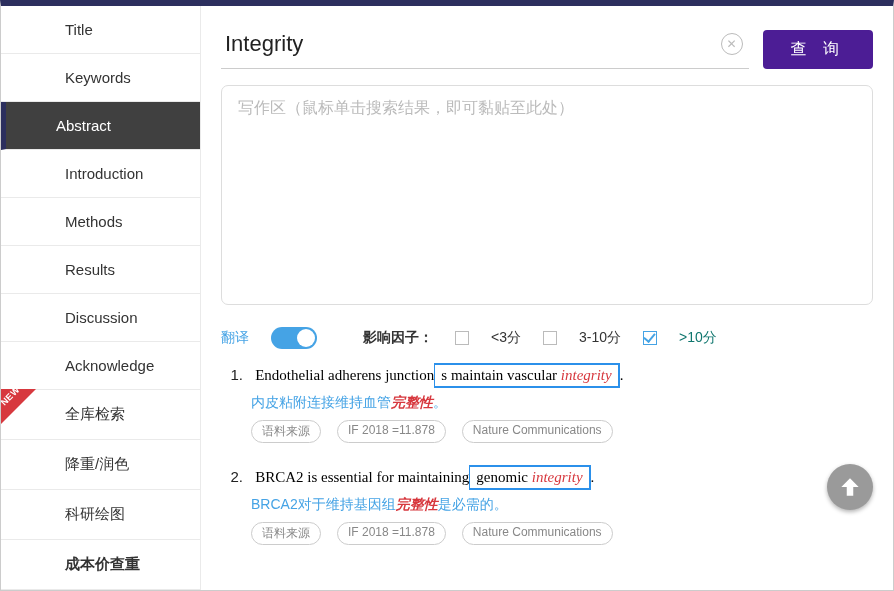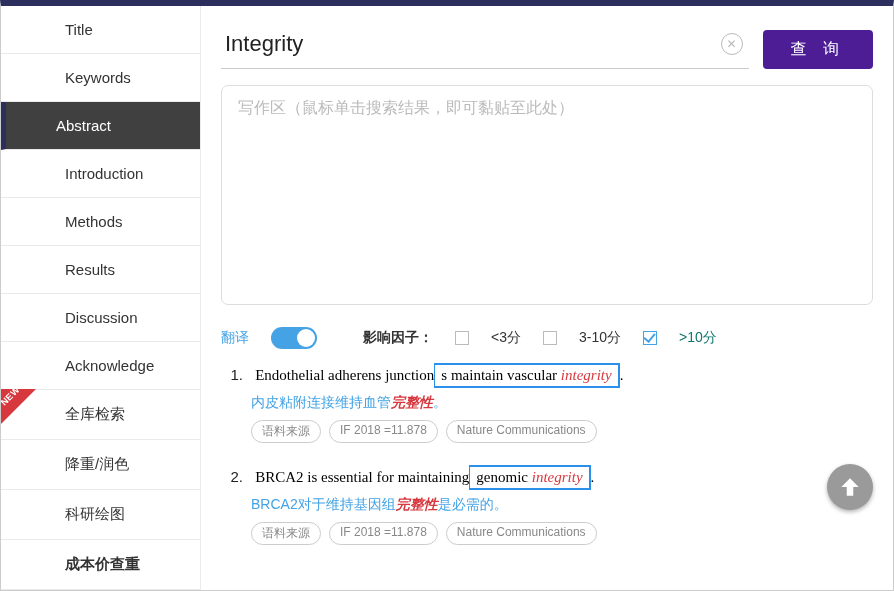--- a/index.html
+++ b/index.html
@@ -36,21 +36,21 @@
   .chk.checked .box::after { content:""; position:absolute; left:2px; top:-1px; width:5px; height:9px; border-right:2px solid #45a3e5; border-bottom:2px solid #45a3e5; transform:rotate(40deg);}
   .chk.checked .lbl { color:#0f766e; }
 
   .result { font-size:15px; margin-top:10px;}
   .result .num { display:inline-block; width:22px; text-align:right; margin-right:8px; color:#222;}
   .result .en { display:inline; font-family:Georgia, serif;}
   .result .highlight-box { border:2px solid #2b90ea; padding:2px 6px 2px 6px; display:inline-block; border-left:1px solid #2b90ea; }
   .result .kw { color:#d7383e; font-style:italic; }
   .result .zh { margin-left:30px; color:#45a3e5; font-size:14px; margin-top:6px;}
   .result .zh .kw2 { color:#d7383e; font-style:italic; font-weight:600; }
-  .result .tags { margin-left:30px; margin-top:8px; display:flex; gap:8px;}
+  .result .tags { margin-left:30px; margin-top:8px; display:flex; gap:16px;}
   .tag { border:1px solid #ccc; color:#888; font-size:12px; border-radius:12px; padding:2px 10px; cursor:pointer;}
 
   .scroll-top { position:absolute; right:20px; bottom:80px; width:46px; height:46px; background:#9a9a9a; border-radius:50%; display:flex; align-items:center; justify-content:center; cursor:pointer; box-shadow:0 2px 4px rgba(0,0,0,0.3);}
   .scroll-top svg { fill:#fff; }
 </style>
 </head>
 <body>
 
 <div class="frame">
   <div class="inner">

